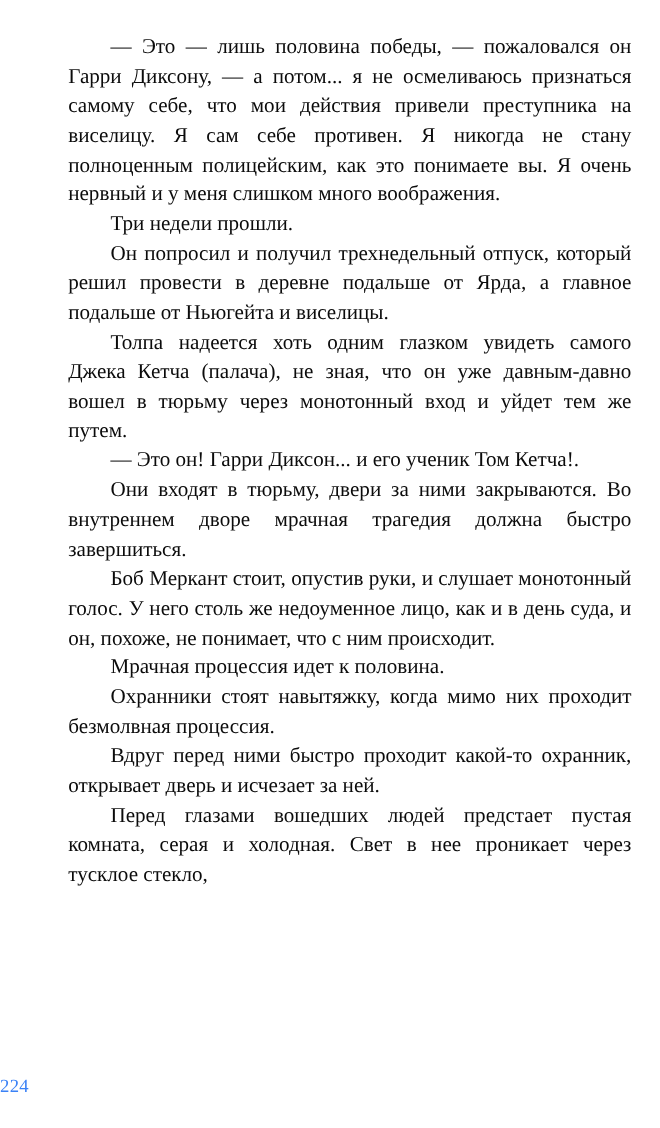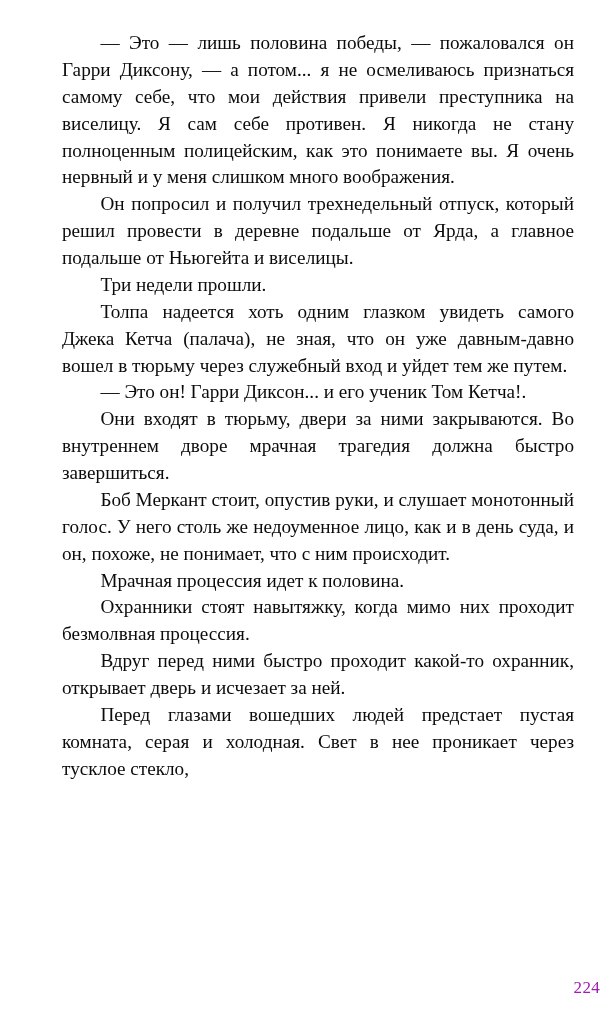--- a/index.html
+++ b/index.html
@@ -34,36 +34,36 @@
   }
   .body-text p {
     margin: 0;
     text-indent: 2.0em;
   }
   .page-number {
     position: absolute;
     left: 0;
     right: 0;
     bottom: 27px;
-    text-align: right;
+    text-align: left;
     font-size: 17px;
     font-family: "Liberation Serif", "DejaVu Serif", serif;
-    color: #a21caf;
+    color: #3b82f6;
     letter-spacing: 0.3px;
   }
 </style>
 </head>
 <body>
 
 <div class="page">
   <div class="body-text">
     <p>— Это — лишь половина победы, — пожаловался он Гарри Диксону, — а потом... я не осмеливаюсь признаться самому себе, что мои действия привели преступника на виселицу. Я сам себе противен. Я никогда не стану полноценным полицейским, как это понимаете вы. Я очень нервный и у меня слишком много воображения.</p>
+    <p>Три недели прошли.</p>
     <p>Он попросил и получил трехнедельный отпуск, который решил провести в деревне подальше от Ярда, а главное подальше от Ньюгейта и виселицы.</p>
-    <p>Три недели прошли.</p>
-    <p>Толпа надеется хоть одним глазком увидеть самого Джека Кетча (палача), не зная, что он уже давным-давно вошел в тюрьму через служебный вход и уйдет тем же путем.</p>
+    <p>Толпа надеется хоть одним глазком увидеть самого Джека Кетча (палача), не зная, что он уже давным-давно вошел в тюрьму через монотонный вход и уйдет тем же путем.</p>
     <p>— Это он! Гарри Диксон... и его ученик Том Кетча!.</p>
     <p>Они входят в тюрьму, двери за ними закрываются. Во внутреннем дворе мрачная трагедия должна быстро завершиться.</p>
     <p>Боб Меркант стоит, опустив руки, и слушает монотонный голос. У него столь же недоуменное лицо, как и в день суда, и он, похоже, не понимает, что с ним происходит.</p>
     <p>Мрачная процессия идет к половина.</p>
     <p>Охранники стоят навытяжку, когда мимо них проходит безмолвная процессия.</p>
     <p>Вдруг перед ними быстро проходит какой-то охранник, открывает дверь и исчезает за ней.</p>
     <p>Перед глазами вошедших людей предстает пустая комната, серая и холодная. Свет в нее проникает через тусклое стекло,</p>
   </div>
   <div class="page-number">224</div>
 </div>

